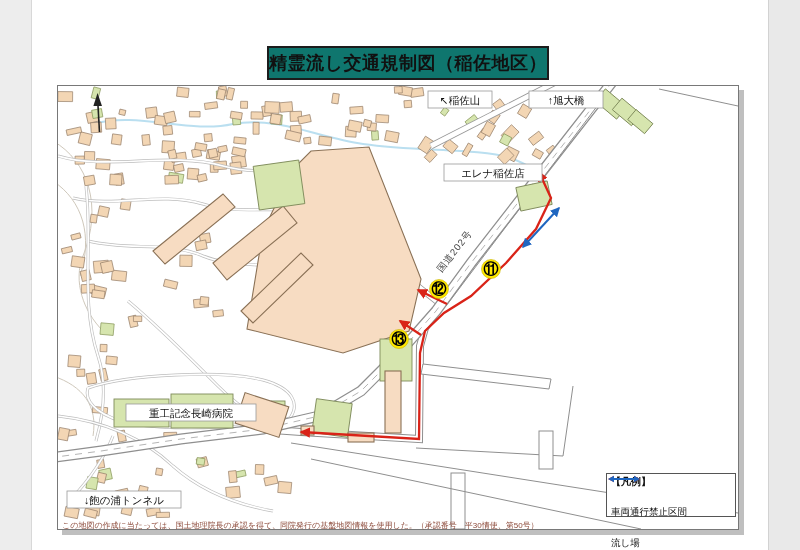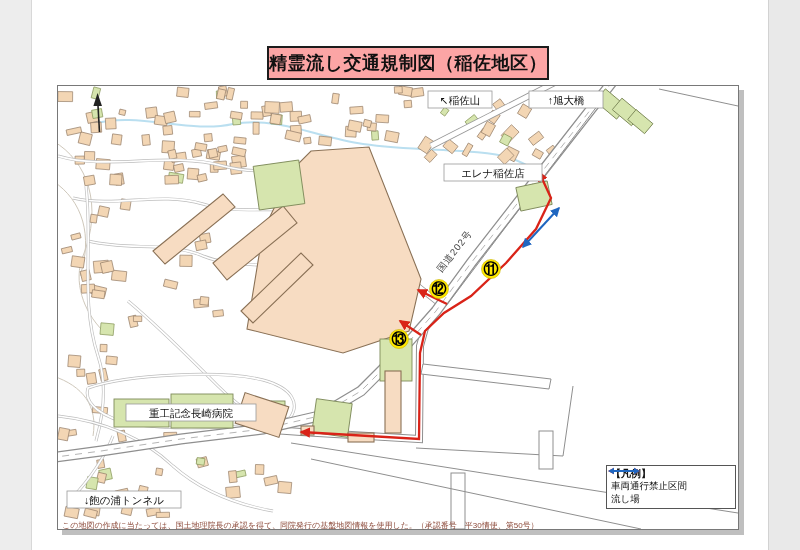--- a/index.html
+++ b/index.html
@@ -2,31 +2,31 @@
 <html><head>
 <meta charset="utf-8">
 <style>
   html,body{margin:0;padding:0;}
   body{width:800px;height:550px;overflow:hidden;background:#ffffff;position:relative;
        font-family:"Liberation Sans","DejaVu Sans",sans-serif;}
   .side-strip{position:absolute;top:0;bottom:0;}
   .side-strip.left{left:0;width:31px;background:#ededed;border-right:1px solid #d8d8d8;}
   .side-strip.right{right:0;width:31px;background:#e9e9e9;border-left:1px solid #d2d2d2;}
   .title-box{position:absolute;left:267px;top:46px;width:278px;height:30px;
-       border:2px solid #1c1c1c;background:#fca5a5;display:flex;align-items:center;justify-content:center;
+       border:2px solid #1c1c1c;background:#0f766e;display:flex;align-items:center;justify-content:center;
        font-size:18px;font-weight:bold;color:#111;letter-spacing:.5px;white-space:nowrap;}
   .map-frame{position:absolute;left:57px;top:85px;width:680px;height:443px;background:#fff;
        border:1px solid #787878;box-shadow:5px 5px 0 #bfbfbf;}
   .map-frame svg{position:absolute;left:0;top:0;}
   .attribution{position:absolute;left:4px;top:434px;width:560px;font-size:8px;color:#8d4a3a;
        white-space:nowrap;letter-spacing:0;}
-  .legend-box{position:absolute;left:548px;top:379px;width:130px;height:44px;background:#fff;
+  .legend-box{position:absolute;left:548px;top:387px;width:130px;height:44px;background:#fff;
        border:1px solid #555;padding:2px 4px;box-sizing:border-box;}
   .legend-title{font-size:10px;font-weight:bold;color:#111;line-height:12px;}
-  .legend-row{display:flex;align-items:center;gap:4px;height:13px;}
+  .legend-row{display:flex;align-items:center;gap:4px;height:13px;margin-top:18px;}
   .legend-row span{font-size:9.5px;color:#111;white-space:nowrap;}
   .contour{fill:none;stroke:#cfc8bb;stroke-width:1;}
   .stream{fill:none;stroke:#a9d7ec;stroke-width:2;opacity:.8;}
   .st-c{fill:none;stroke:#bdbdbd;stroke-width:3;}
   .st-f{fill:none;stroke:#ffffff;stroke-width:1.7;}
   .rd-c{fill:none;stroke:#8f8f8f;stroke-width:11;}
   .rd-f{fill:none;stroke:#ffffff;stroke-width:8.5;}
   .rd-d{fill:none;stroke:#b5b5b5;stroke-width:1;stroke-dasharray:7 6;}
   .rd2-c{fill:none;stroke:#8f8f8f;stroke-width:8;}
   .rd2-f{fill:none;stroke:#ffffff;stroke-width:6;}

